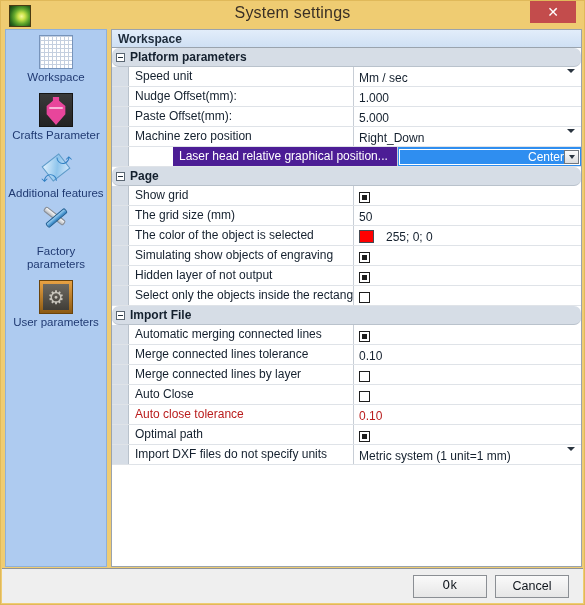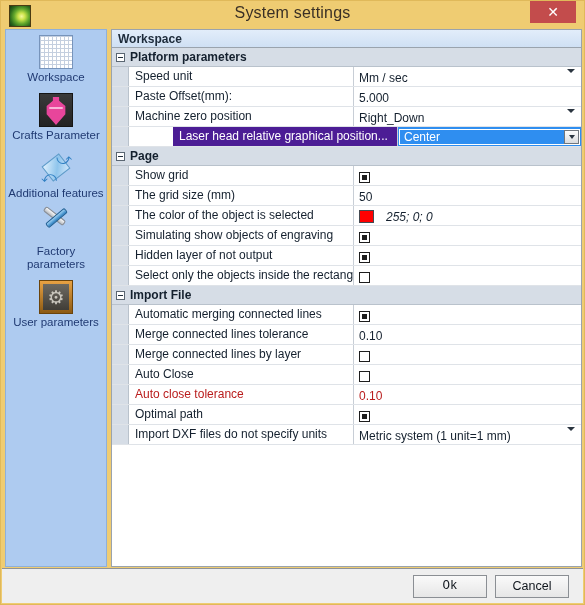--- a/index.html
+++ b/index.html
@@ -198,20 +198,21 @@
 
   .group-row {
     display: flex;
     align-items: center;
     height: 18px;
     background: #d6dde6;
     border-bottom: 1px solid #b9c2cc;
     font-size: 12px;
     font-weight: bold;
     color: #14202e;
+    border-radius: 7px;
   }
   .group-row .expander {
     width: 16px;
     display: flex; align-items: center; justify-content: center;
     cursor: pointer;
   }
   .expander-box {
     width: 9px; height: 9px;
     border: 1px solid #5a6672;
     background: #ffffff;
@@ -271,20 +272,21 @@
   }
   .editor-combo {
     margin: 1px 1px 1px 1px;
     height: 16px;
     flex: 1 1 auto;
     display: flex;
     align-items: center;
     background: #2f8ef0;
     border: 1px solid #ffffff;
     box-sizing: border-box;
+    text-align: right;
   }
   .editor-combo .etext {
     flex: 1 1 auto;
     padding-left: 4px;
     color: #ffffff;
     font-size: 12px;
   }
   .editor-combo .ebtn {
     width: 15px; height: 14px;
     margin-right: 0px;
@@ -328,21 +330,21 @@
     width: 5px; height: 5px;
     background: #1d1d1d;
   }
   .swatch {
     width: 15px; height: 13px;
     background: #ff0000;
     border: 1px solid #444a52;
     box-sizing: border-box;
     cursor: pointer;
   }
-  .swatch-text { margin-left: 12px; font-style: italic; }
+  .swatch-text { margin-left: 12px; }
 
   
   #footer {
     position: absolute;
     left: 1px; right: 1px; bottom: 1px;
     height: 34px;
     background: #efefef;
     border-top: 1px solid #8f9399;
   }
   .dlg-btn {
@@ -428,20 +430,27 @@
 
         <div class="prop-row">
           <div class="indent"></div>
           <div class="pname">Speed unit</div>
           <div class="pval">
             <span>Mm / sec</span>
             <span class="dropdown-arrow"><span class="caret"></span></span>
           </div>
         </div>
 
+        <div class="prop-row">
+          <div class="indent"></div>
+          <div class="pname">Nudge Offset(mm):</div>
+          <div class="pval">
+            <span>1.000</span>
+          </div>
+        </div>
 
         <div class="prop-row">
           <div class="indent"></div>
           <div class="pname">Paste Offset(mm):</div>
           <div class="pval">
             <span>5.000</span>
           </div>
         </div>
 
         <div class="prop-row">

